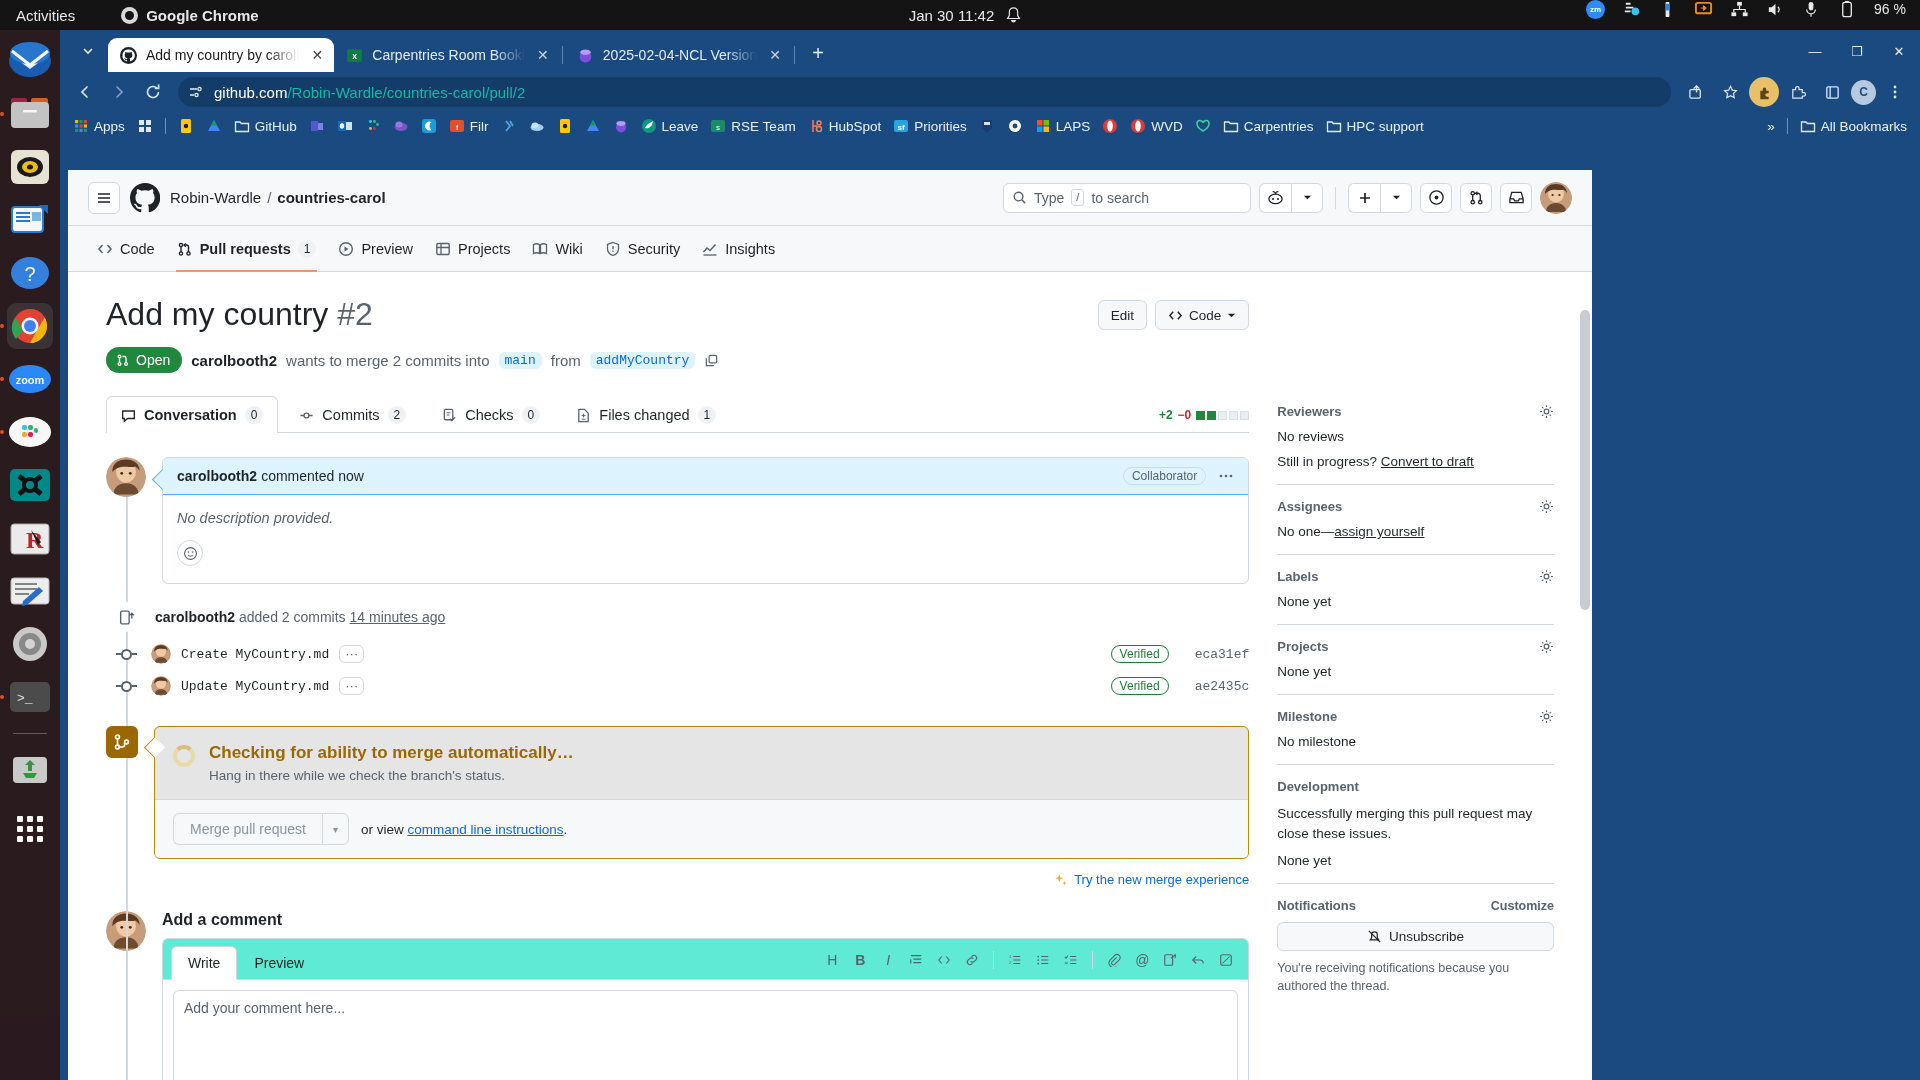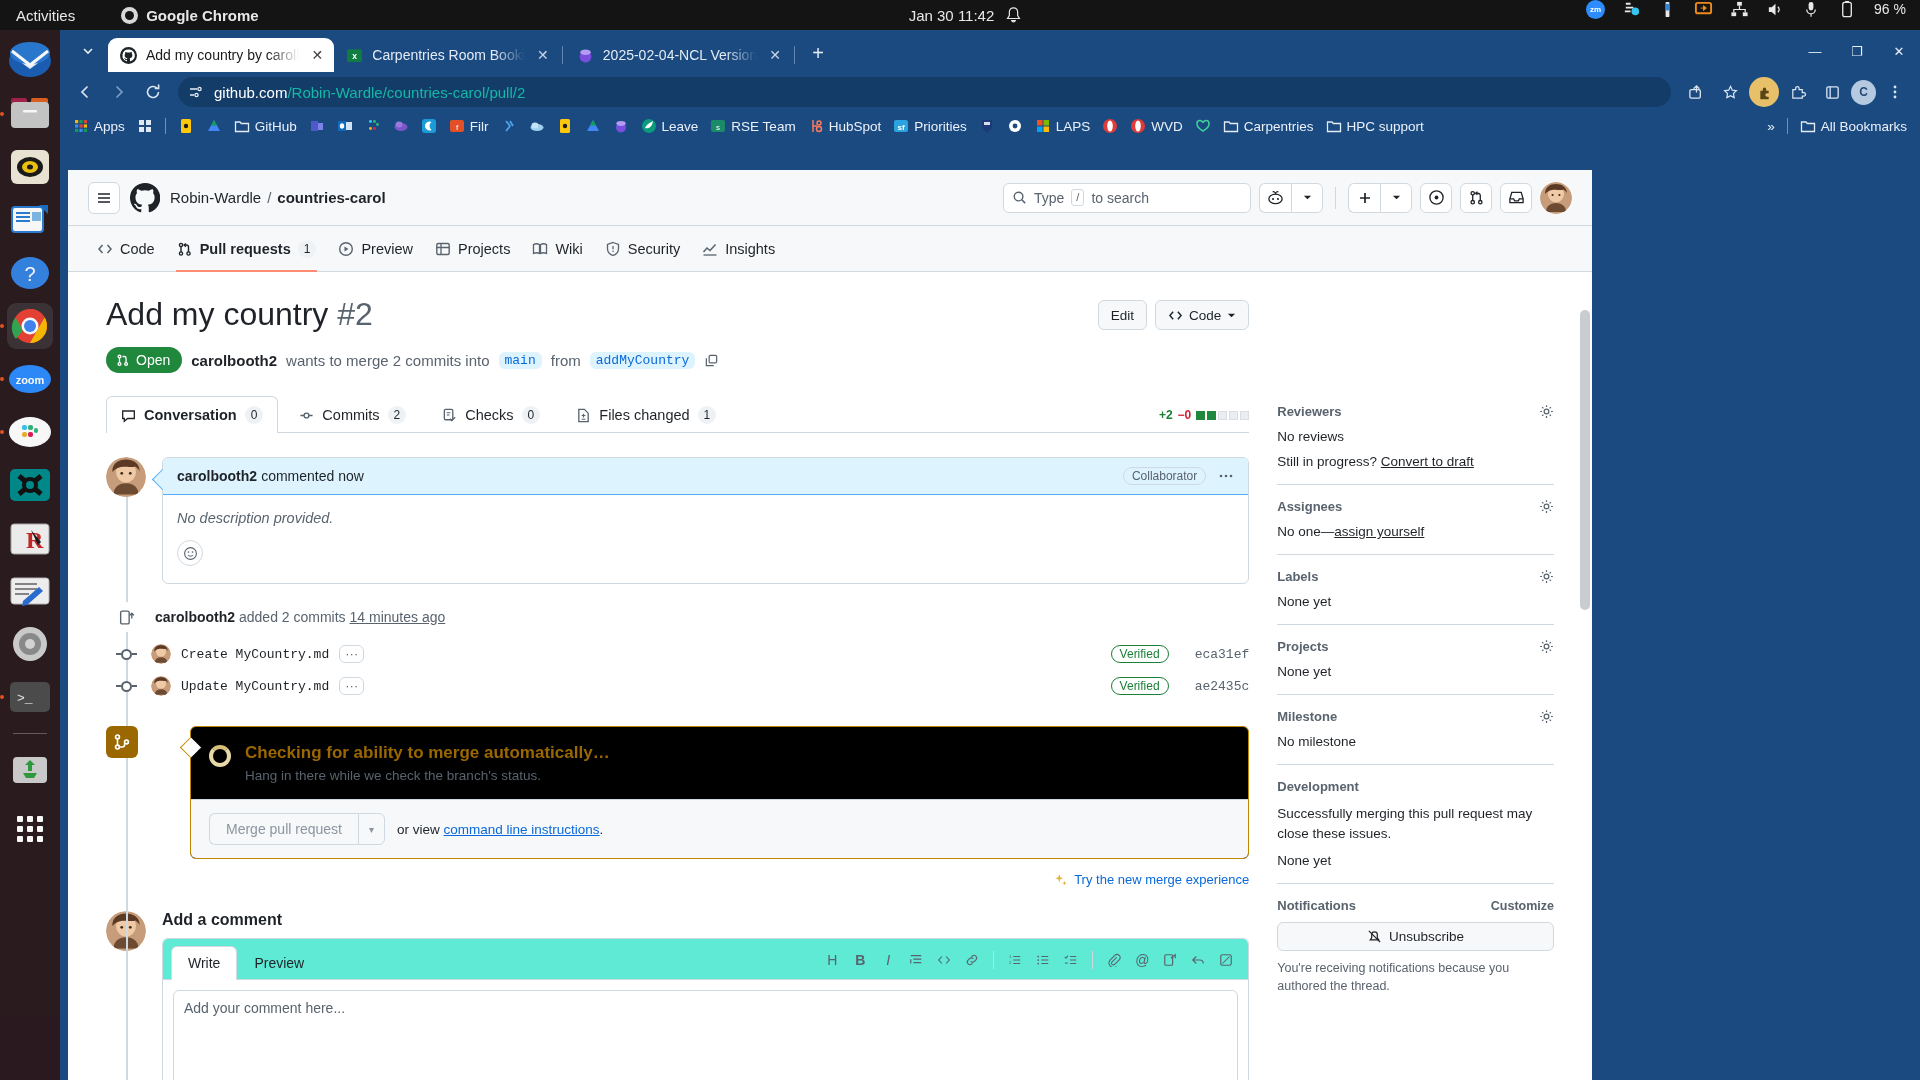--- a/index.html
+++ b/index.html
@@ -195,21 +195,21 @@
   .avatar-20 { width: 20px; height: 20px; border-radius: 50%; overflow:hidden; flex:0 0 20px;}
   .commit-msg { font-family: "Liberation Mono", monospace; font-size: 13px; color: #1f2328; }
   .dots-btn { border: 1px solid #d1d9e0; border-radius: 6px; padding: 0 5px; font-size: 13px; color: #59636e; line-height: 16px; height:18px; display:flex;align-items:center;}
   .commit-right { margin-left: auto; display: flex; align-items: center; gap: 26px; }
   .verified { border: 1px solid #1a7f37; color: #1a7f37; border-radius: 999px; padding: 1px 8px; font-size: 12px; }
   .sha { font-family: "Liberation Mono", monospace; font-size: 13px; color: #59636e; }
 
   
   .merge-wrap { display: flex; gap: 16px; margin-top: 30px; position: relative; z-index:1;}
   .merge-icon { width: 32px; height: 32px; border-radius: 6px; background: #9a6700; display:flex;align-items:center;justify-content:center; flex:0 0 32px;}
-  .merge-box { flex: 1; border: 1px solid #bf8700; border-radius: 6px; position: relative; background:#000000;margin-left:36px;}
+  .merge-box { flex: 1; border: 1px solid #bf8700; border-radius: 6px; position: relative; background:#e5e5e5;}
   .merge-box::before { content:""; position:absolute; left:-8px; top:13px; width:14px;height:14px;background:#fff;border-left:1px solid #bf8700;border-bottom:1px solid #bf8700;transform:rotate(45deg);}
   .merge-top { padding: 16px 18px 16px; display: flex; gap: 14px; align-items: flex-start; }
   .spinner { width: 22px; height: 22px; border-radius: 50%; border: 4px solid #e8d9a8; border-top-color: #d9c079; flex:0 0 22px; margin-top:2px;}
   .merge-h { font-size: 17px; font-weight: 700; color: #9a6700; }
   .merge-sub { font-size: 13.5px; color: #59636e; margin-top: 5px; }
   .merge-bottom { border-top: 1px solid #d1d9e0; background: #f6f8fa; padding: 13px 18px; display: flex; align-items: center; gap: 12px; border-radius: 0 0 5px 5px;}
   .merge-btn-group { display: flex; }
   .merge-btn { background: #f6f8fa; border: 1px solid #d1d9e0; color: #8c959f; font-size: 14px; padding: 7px 16px; border-radius: 6px 0 0 6px; border-right: none;}
   .merge-caret { background: #f6f8fa; border: 1px solid #d1d9e0; border-radius: 0 6px 6px 0; color:#8c959f; padding: 7px 10px; font-size:10px; display:flex;align-items:center;}
   .merge-or { font-size: 13.5px; color: #1f2328; }

